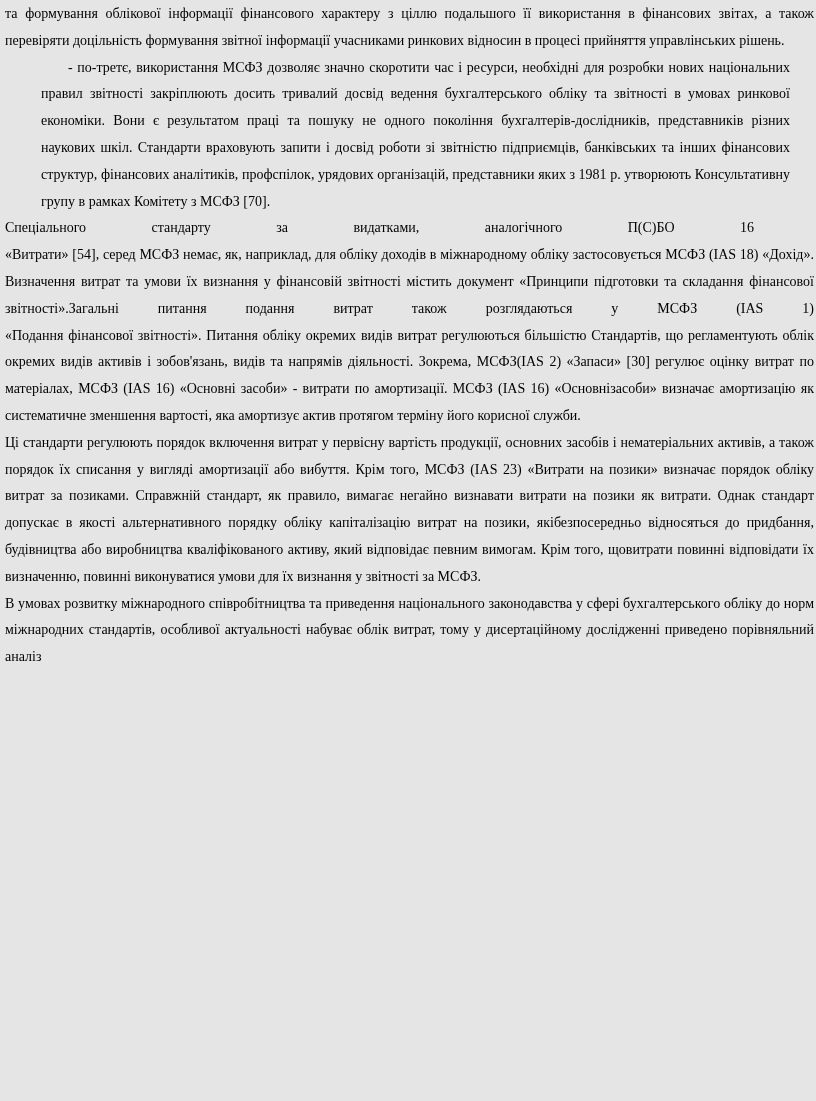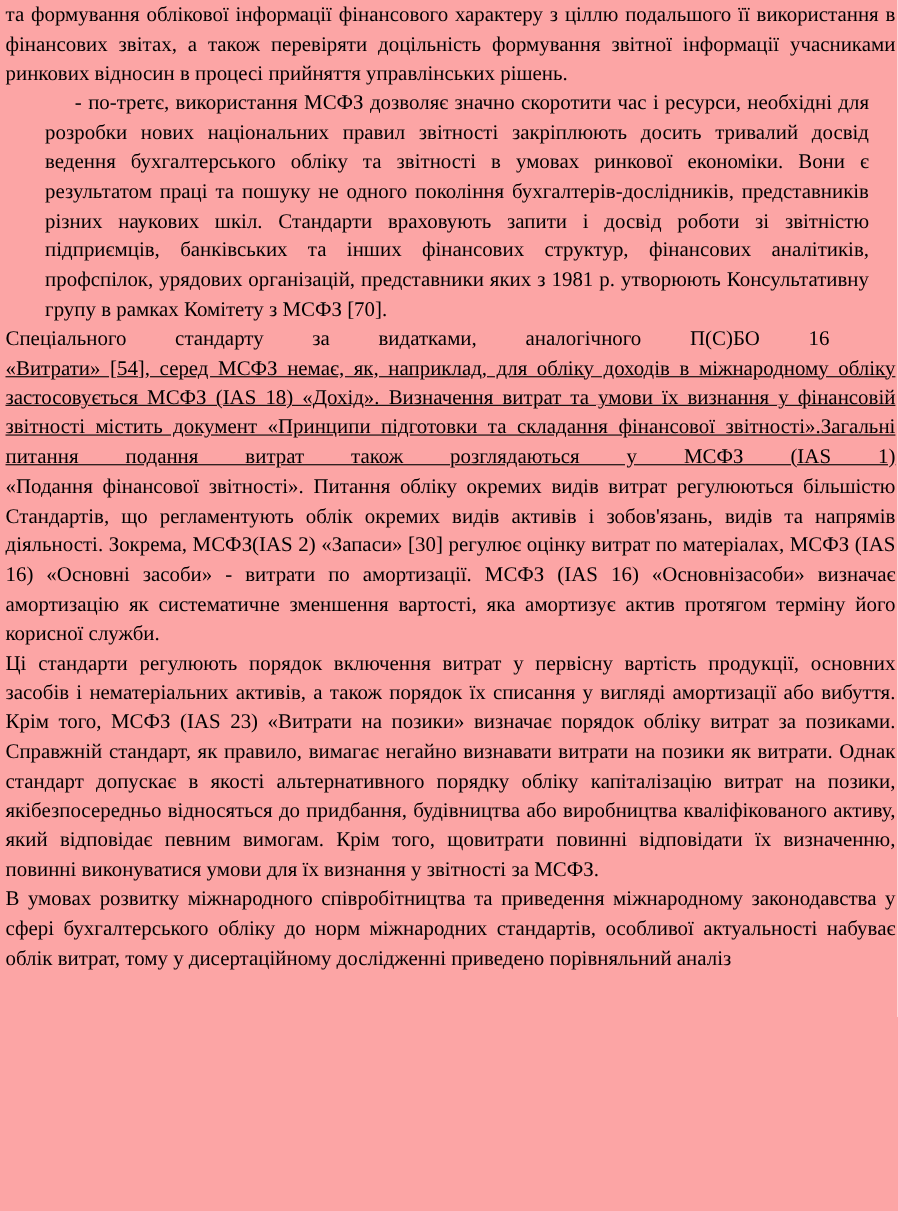--- a/index.html
+++ b/index.html
@@ -5,24 +5,24 @@
   html, body {
     margin: 0;
     padding: 0;
     background: #ffffff;
   }
   .page {
     width: 816px;
     height: 1101px;
     box-sizing: border-box;
     padding: 1px 2px 0 5px;
-    background: #fca5a5;
+    background: #e5e5e5;
     color: #000000;
     font-family: "Liberation Serif", "DejaVu Serif", serif;
-    font-size: 19px;
+    font-size: 14px;
     line-height: 26.8px;
     text-align: justify;
     overflow: hidden;
   }
   .para {
     margin: 0;
     padding: 0;
   }
   
   .para.indent-block {
@@ -31,33 +31,32 @@
     text-indent: 27px;
   }
   
   .para.line-justified {
     text-align-last: justify;
     margin-right: 60px;
   }
   
   .para.justify-last {
     text-align-last: justify;
-    text-decoration: underline;
   }
 </style>
 </head>
 <body>
 
 <div class="page">
   <p class="para">та формування облікової інформації фінансового характеру з ціллю подальшого її використання в фінансових звітах, а також перевіряти доцільність формування звітної інформації учасниками ринкових відносин в процесі прийняття управлінських рішень.</p>
 
   <p class="para indent-block">- по-третє, використання МСФЗ дозволяє значно скоротити час і ресурси, необхідні для розробки нових національних правил звітності закріплюють досить тривалий досвід ведення бухгалтерського обліку та звітності в умовах ринкової економіки. Вони є результатом праці та пошуку не одного покоління бухгалтерів-дослідників, представників різних наукових шкіл. Стандарти враховують запити і досвід роботи зі звітністю підприємців, банківських та інших фінансових структур, фінансових аналітиків, профспілок, урядових організацій, представники яких з 1981 р. утворюють Консультативну групу в рамках Комітету з МСФЗ [70].</p>
 
   <p class="para line-justified">Спеціального стандарту за видатками, аналогічного П(С)БО 16</p>
 
   <p class="para justify-last">«Витрати» [54], серед МСФЗ немає, як, наприклад, для обліку доходів в міжнародному обліку застосовується МСФЗ (IAS 18) «Дохід». Визначення витрат та умови їх визнання у фінансовій звітності містить документ «Принципи підготовки та складання фінансової звітності».Загальні питання подання витрат також розглядаються у МСФЗ (IAS 1)</p>
 
   <p class="para">«Подання фінансової звітності». Питання обліку окремих видів витрат регулюються більшістю Стандартів, що регламентують облік окремих видів активів і зобов'язань, видів та напрямів діяльності. Зокрема, МСФЗ(IAS 2) «Запаси» [30] регулює оцінку витрат по матеріалах, МСФЗ (IAS 16) «Основні засоби» - витрати по амортизації. МСФЗ (IAS 16) «Основнізасоби» визначає амортизацію як систематичне зменшення вартості, яка амортизує актив протягом терміну його корисної служби.</p>
 
   <p class="para">Ці стандарти регулюють порядок включення витрат у первісну вартість продукції, основних засобів і нематеріальних активів, а також порядок їх списання у вигляді амортизації або вибуття. Крім того, МСФЗ (IAS 23) «Витрати на позики» визначає порядок обліку витрат за позиками. Справжній стандарт, як правило, вимагає негайно визнавати витрати на позики як витрати. Однак стандарт допускає в якості альтернативного порядку обліку капіталізацію витрат на позики, якібезпосередньо відносяться до придбання, будівництва або виробництва кваліфікованого активу, який відповідає певним вимогам. Крім того, щовитрати повинні відповідати їх визначенню, повинні виконуватися умови для їх визнання у звітності за МСФЗ.</p>
 
-  <p class="para">В умовах розвитку міжнародного співробітництва та приведення міжнародному законодавства у сфері бухгалтерського обліку до норм міжнародних стандартів, особливої актуальності набуває облік витрат, тому у дисертаційному дослідженні приведено порівняльний аналіз</p>
+  <p class="para">В умовах розвитку міжнародного співробітництва та приведення національного законодавства у сфері бухгалтерського обліку до норм міжнародних стандартів, особливої актуальності набуває облік витрат, тому у дисертаційному дослідженні приведено порівняльний аналіз</p>
 </div>
 
 </body></html>

